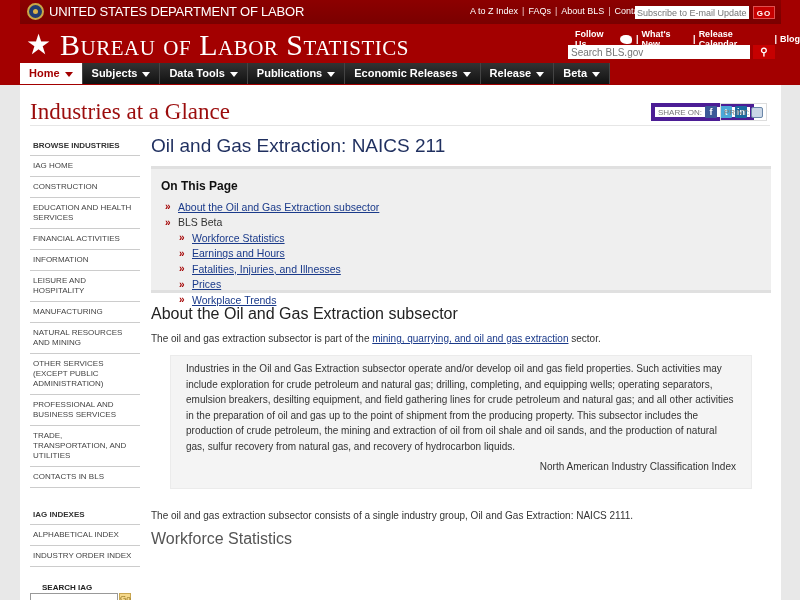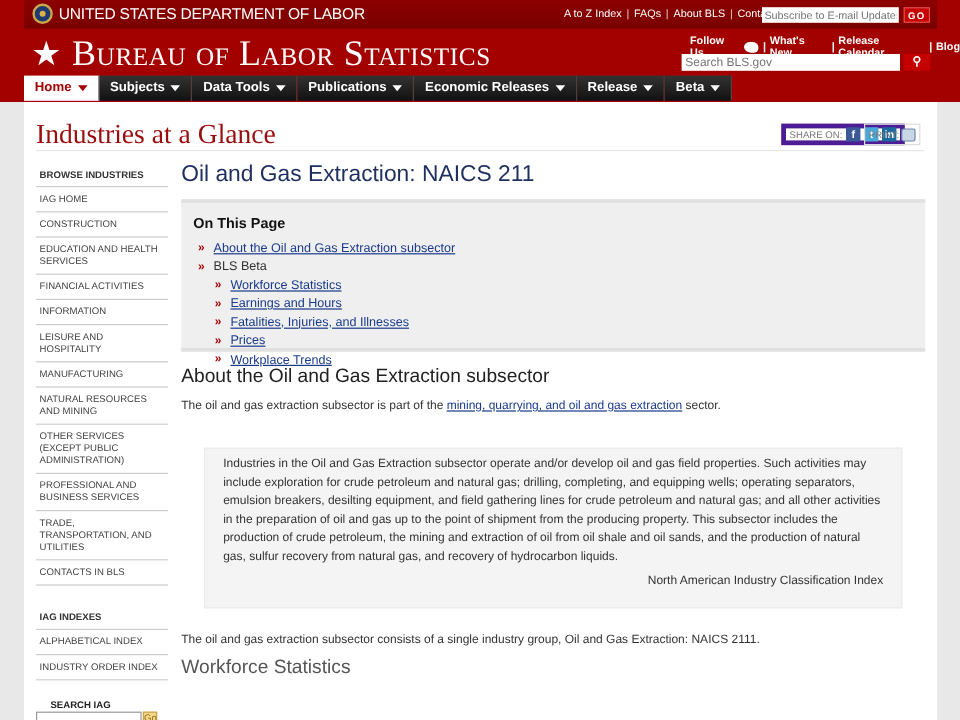--- a/index.html
+++ b/index.html
@@ -56,21 +56,21 @@
   .h1 { font-size: 19px; color: #1f2f5f; font-weight: normal; }
   .otp { margin-top: 9px; width: 620px; height: 127px; background: #efefef; border-top: 3px solid #e0e0e0; border-bottom: 3px solid #e0e0e0; padding: 10px 10px; }
   .otp-title { font-size: 12px; font-weight: bold; color: #111; margin-bottom: 6px; }
   .otp-li { font-size: 10.5px; display: flex; align-items: center; height: 15.5px; }
   .otp-li.sub { padding-left: 14px; }
   .raquo { color: #a30000; font-size: 10px; width: 17px; padding-left: 4px; font-weight: bold; }
   .link { color: #1a3a8a; text-decoration: underline; }
   .plain { color: #333; }
   .h2 { font-size: 16px; color: #222; margin-top: 12px; font-weight: normal; }
   .para { font-size: 10px; color: #333; margin-top: 10px; }
-  .quote { margin-top: 29px; margin-left: 19px; width: 582px; background: #f4f4f4; border: 1px solid #ebebeb; padding: 5px 15px 13px; font-size: 10px; line-height: 15.5px; color: #333; }
+  .quote { margin-top: 11px; margin-left: 19px; width: 582px; background: #f4f4f4; border: 1px solid #ebebeb; padding: 5px 15px 13px; font-size: 10px; line-height: 15.5px; color: #333; }
   .quote-src { text-align: right; margin-top: 5px; }
   .para2 { font-size: 10px; color: #333; margin-top: 21px; }
   .h3 { font-size: 16px; color: #555; margin-top: 9px; font-weight: normal; }
 </style>
 </head>
 <body>
 
 <div class="header">
   <div class="topbar">
     <div class="dol">

